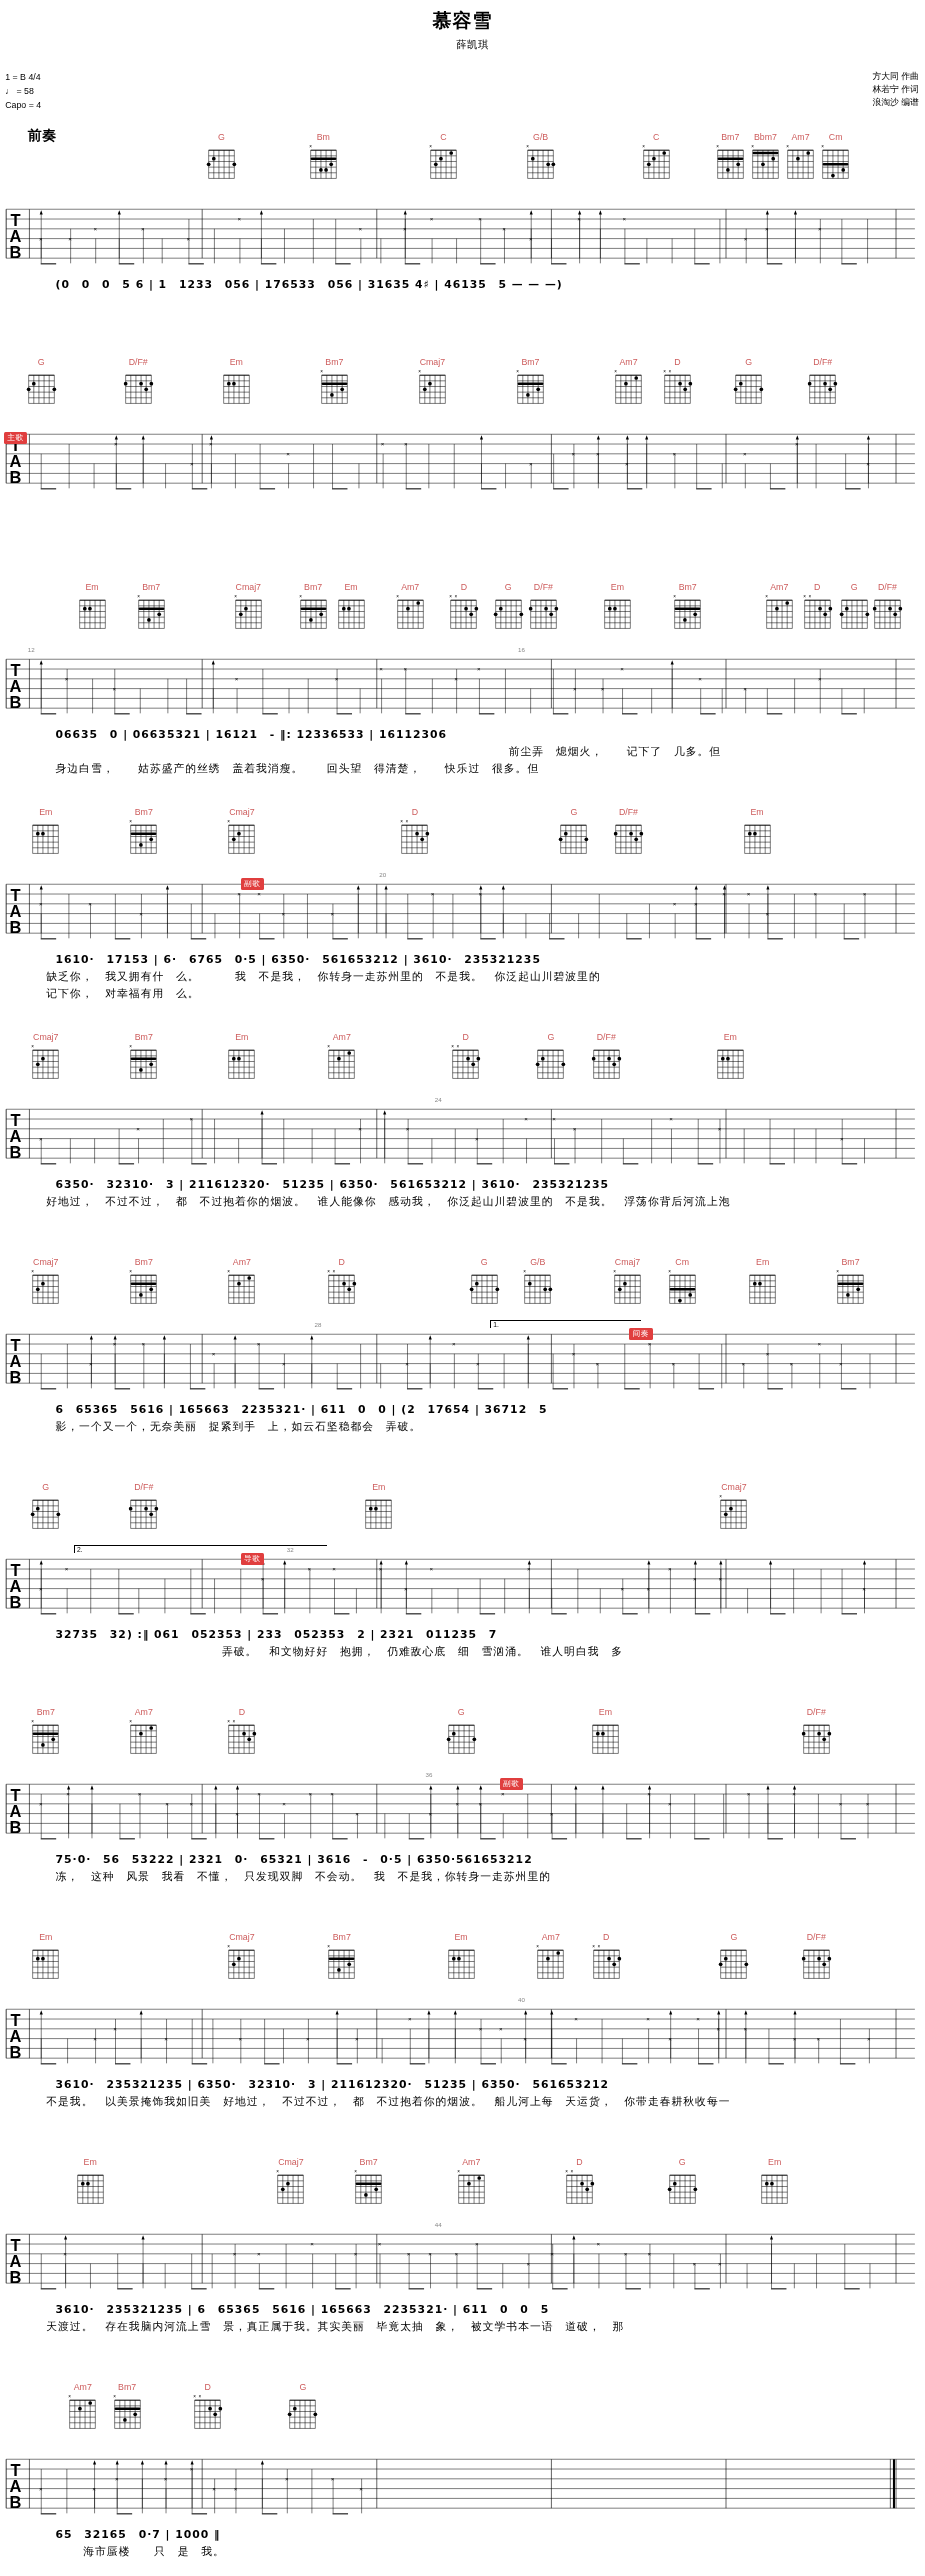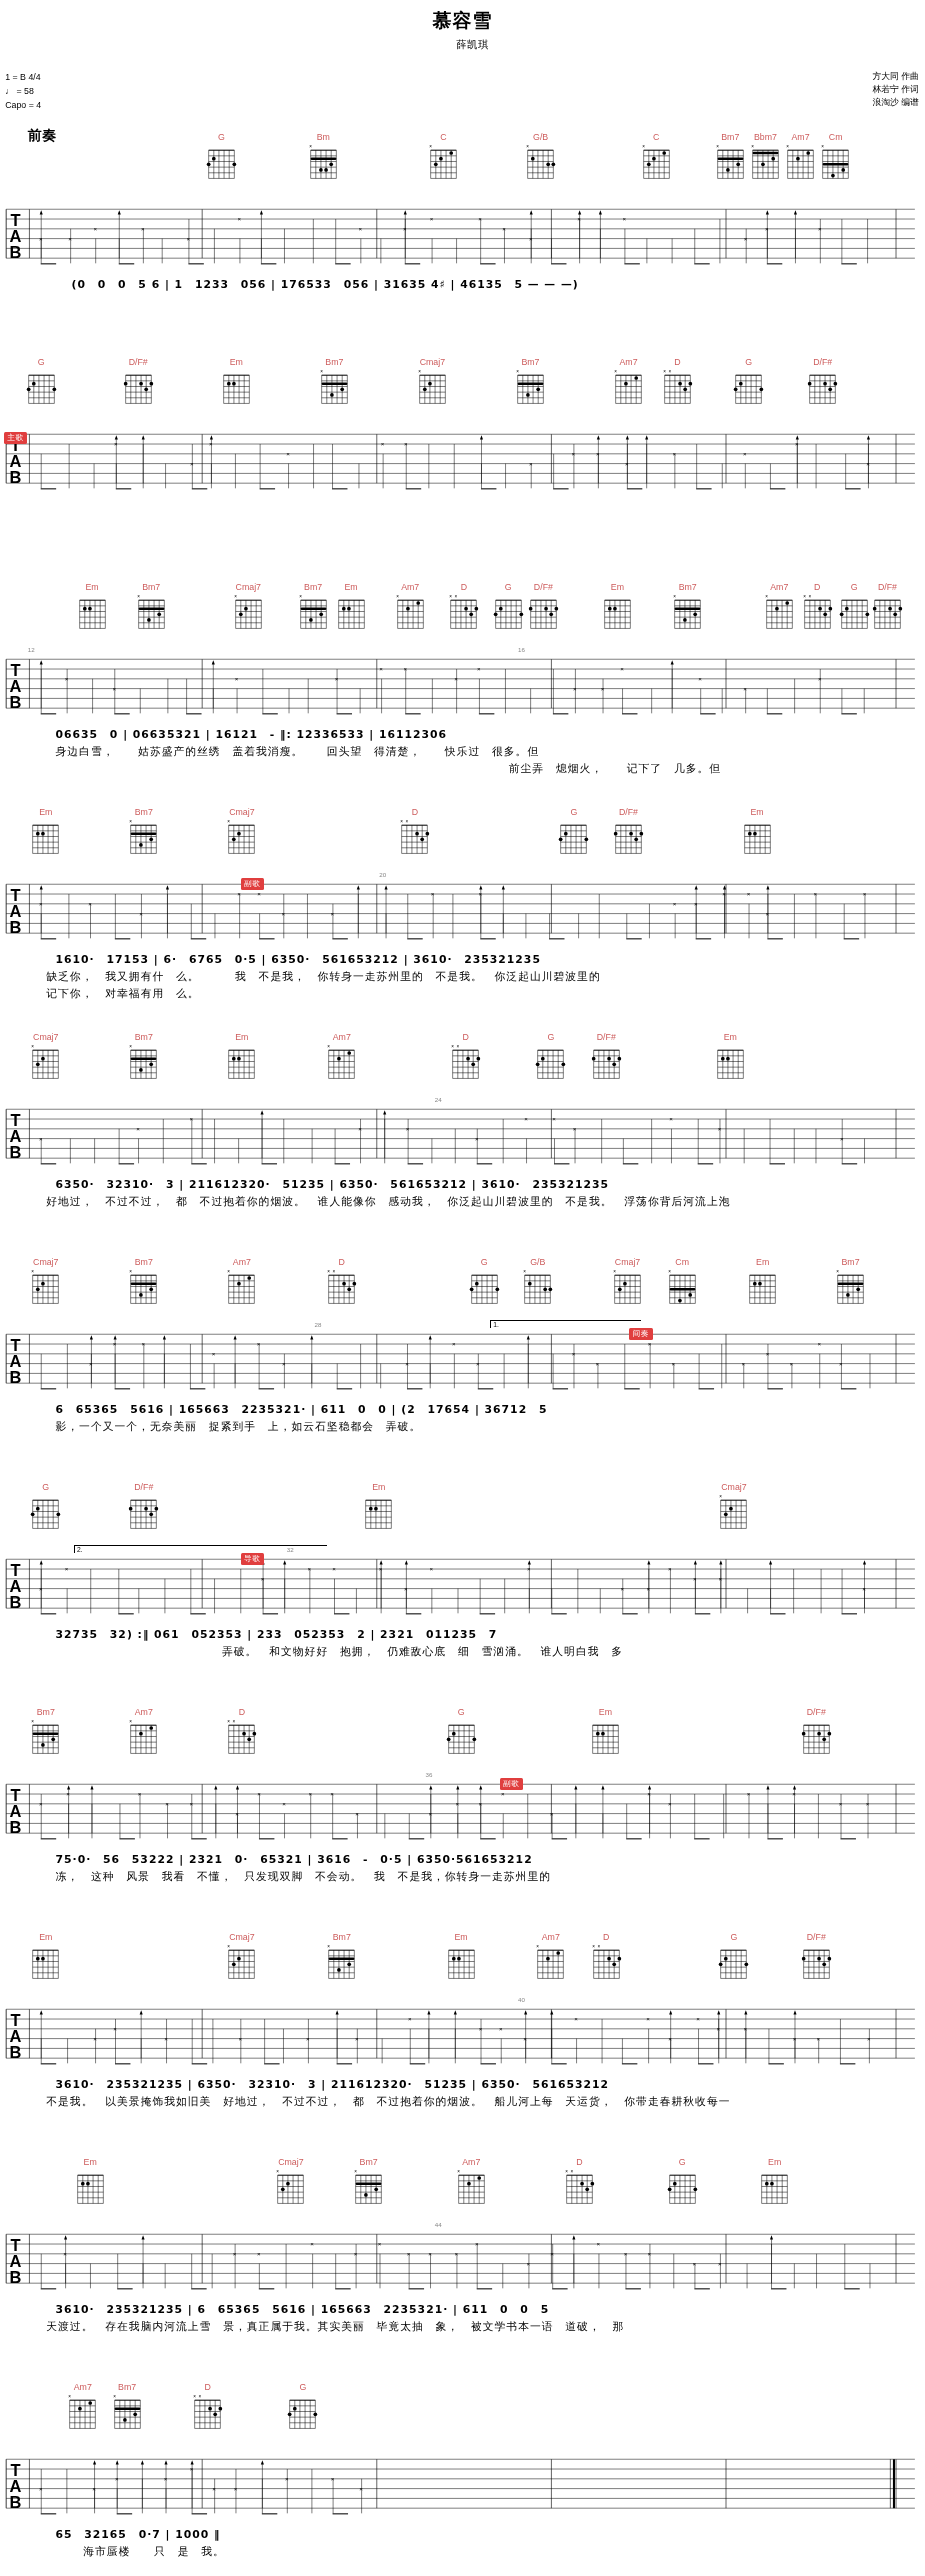--- a/index.html
+++ b/index.html
@@ -301,21 +301,21 @@
             <rect x="1488.628009734103" y="117" width="30" height="2" fill="#000"></rect>
             <line x1="1544.1712288794506" y1="50" x2="1544.1712288794506" y2="117" stroke="#000" stroke-width="1"></line>
             <line x1="1544.1712288794506" y1="107" x2="1544.1712288794506" y2="18" stroke="#000" stroke-width="1"></line>
             <polygon points="1541.1712288794506,22 1547.1712288794506,22 1544.1712288794506,14" fill="#000"></polygon>
             <line x1="1592.4813094308445" y1="31" x2="1592.4813094308445" y2="117" stroke="#000" stroke-width="1"></line>
             <text x="1591.4813094308445" y="54" font-size="12" text-anchor="middle" fill="#000">×</text>
             <line x1="1634.2654125520598" y1="31" x2="1634.2654125520598" y2="117" stroke="#000" stroke-width="1"></line>
             <rect x="1633.2654125520598" y="117" width="30" height="2" fill="#000"></rect>
             <line x1="1684.1906945290132" y1="31" x2="1684.1906945290132" y2="117" stroke="#000" stroke-width="1"></line>
           </svg></div>
-        <div class="numline" style="padding-left: 6%; margin-left: 16px;">(0　0　0　5 6 | 1　1233　056 | 176533　056 | 31635 4♯ | 46135　5 — — —)</div>
+        <div class="numline" style="padding-left: 6%;">(0　0　0　5 6 | 1　1233　056 | 176533　056 | 31635 4♯ | 46135　5 — — —)</div>
       </div>
       <div class="system">
         <div class="chordrow">
           <div class="chord" style="left: 2.5%;"><div class="cname">G</div><svg width="33" height="38" viewBox="0 0 64 74">
               <line x1="7" y1="14" x2="7" y2="69" stroke="#000" stroke-width="1"></line>
               <line x1="17" y1="14" x2="17" y2="69" stroke="#000" stroke-width="1"></line>
               <line x1="27" y1="14" x2="27" y2="69" stroke="#000" stroke-width="1"></line>
               <line x1="37" y1="14" x2="37" y2="69" stroke="#000" stroke-width="1"></line>
               <line x1="47" y1="14" x2="47" y2="69" stroke="#000" stroke-width="1"></line>
               <line x1="57" y1="14" x2="57" y2="69" stroke="#000" stroke-width="1"></line>
@@ -930,22 +930,22 @@
             <line x1="1489.6068521285194" y1="69" x2="1489.6068521285194" y2="117" stroke="#000" stroke-width="1"></line>
             <rect x="1488.6068521285194" y="117" width="30" height="2" fill="#000"></rect>
             <line x1="1542.5862659351437" y1="50" x2="1542.5862659351437" y2="117" stroke="#000" stroke-width="1"></line>
             <line x1="1592.321239186547" y1="31" x2="1592.321239186547" y2="117" stroke="#000" stroke-width="1"></line>
             <text x="1591.321239186547" y="54" font-size="12" text-anchor="middle" fill="#000">×</text>
             <line x1="1634.3374551271993" y1="69" x2="1634.3374551271993" y2="117" stroke="#000" stroke-width="1"></line>
             <rect x="1633.3374551271993" y="117" width="30" height="2" fill="#000"></rect>
             <line x1="1677.6804046129382" y1="69" x2="1677.6804046129382" y2="117" stroke="#000" stroke-width="1"></line>
           </svg></div>
         <div class="numline" style="padding-left: 6%;">06635　0 | 06635321 | 16121　- ‖: 12336533 | 16112306</div>
+        <div class="lyrline" style="padding-left: 55%;">前尘弄　熄烟火，　　记下了　几多。但</div>
         <div class="lyrline" style="padding-left: 6%;">身边白雪，　　姑苏盛产的丝绣　盖着我消瘦。　　回头望　得清楚，　　快乐过　很多。但</div>
-        <div class="lyrline" style="padding-left: 55%;">前尘弄　熄烟火，　　记下了　几多。但</div>
       </div>
       <div class="system">
         <div class="chordrow">
           <div class="chord" style="left: 3%;"><div class="cname">Em</div><svg width="33" height="38" viewBox="0 0 64 74">
               <line x1="7" y1="14" x2="7" y2="69" stroke="#000" stroke-width="1"></line>
               <line x1="17" y1="14" x2="17" y2="69" stroke="#000" stroke-width="1"></line>
               <line x1="27" y1="14" x2="27" y2="69" stroke="#000" stroke-width="1"></line>
               <line x1="37" y1="14" x2="37" y2="69" stroke="#000" stroke-width="1"></line>
               <line x1="47" y1="14" x2="47" y2="69" stroke="#000" stroke-width="1"></line>
               <line x1="57" y1="14" x2="57" y2="69" stroke="#000" stroke-width="1"></line>

